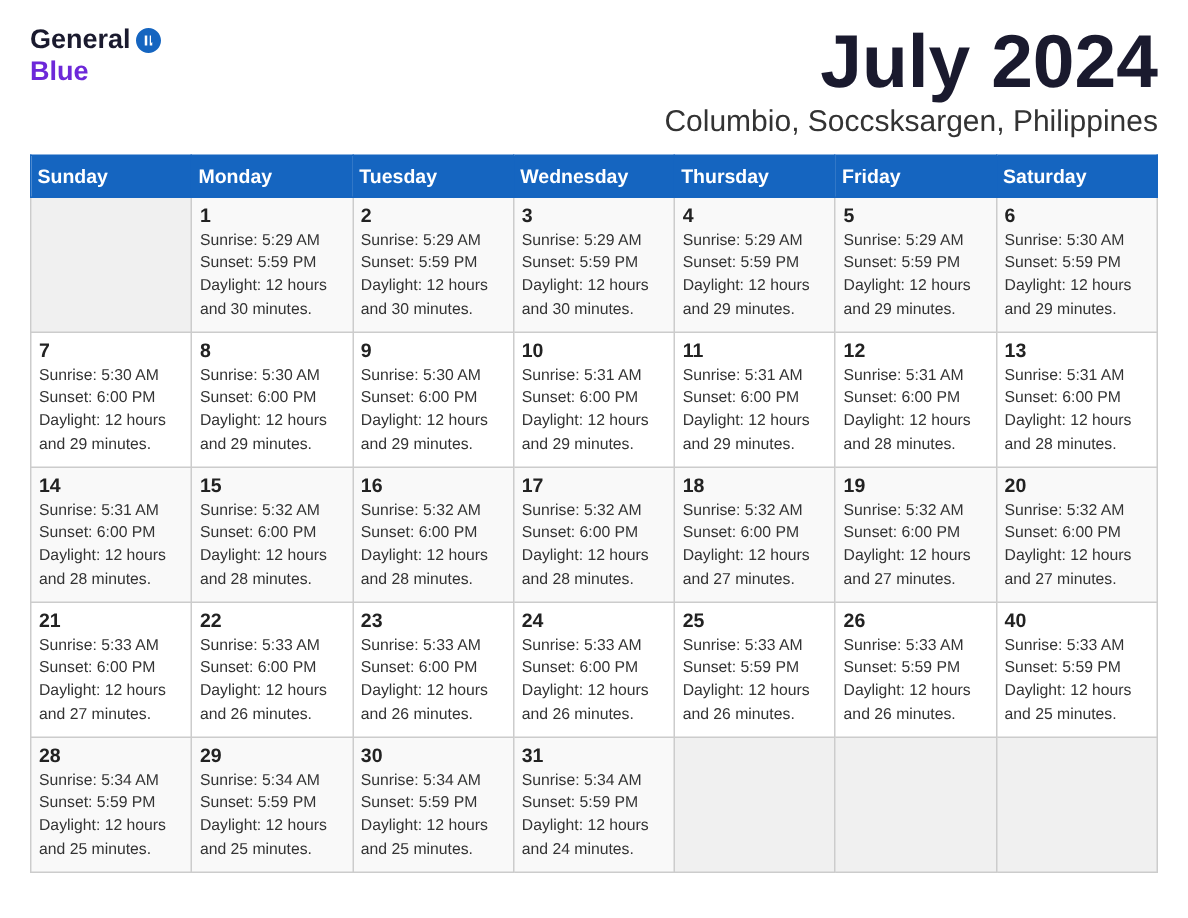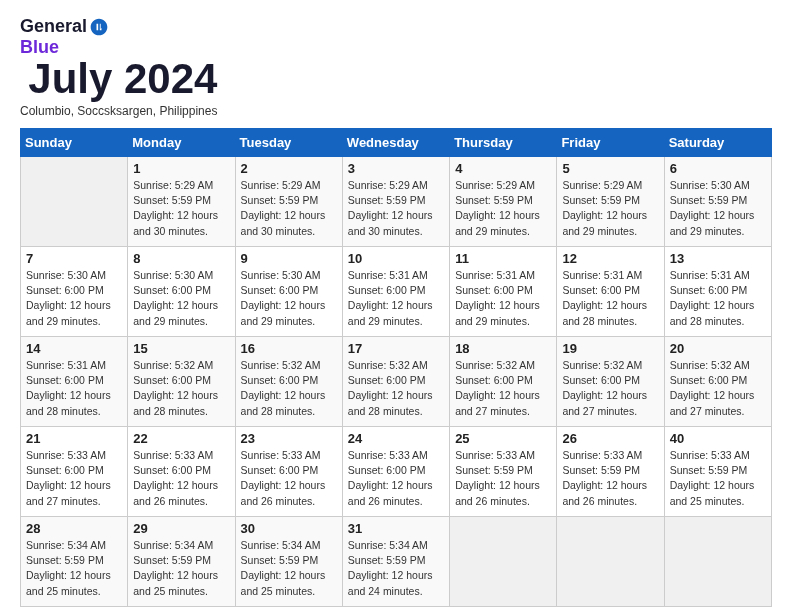--- a/index.html
+++ b/index.html
@@ -8,21 +8,20 @@
       background: #fff;
       width: 792px;
       min-height: 612px;
       padding: 16px 20px;
     }
     .header-section {
       display: flex;
       justify-content: space-between;
       align-items: flex-start;
       margin-bottom: 10px;
-      flex-direction: column;
     }
     .logo {
       display: flex;
       flex-direction: column;
       align-items: flex-start;
     }
     .logo-text {
       display: flex;
       align-items: center;
     }
@@ -38,27 +37,27 @@
     }
     .logo-icon {
       width: 20px;
       height: 20px;
       margin-left: 2px;
     }
     .title-section {
       text-align: right;
     }
     .month-title {
-      font-size: 42px;
+      font-size: 50px;
       font-weight: bold;
       color: #1a1a2e;
       line-height: 1;
     }
     .location-title {
-      font-size: 12px;
+      font-size: 20px;
       color: #333;
       margin-top: 4px;
     }
     table {
       width: 100%;
       border-collapse: collapse;
       table-layout: fixed;
       border-radius: 26px;
     }
     thead tr th {

